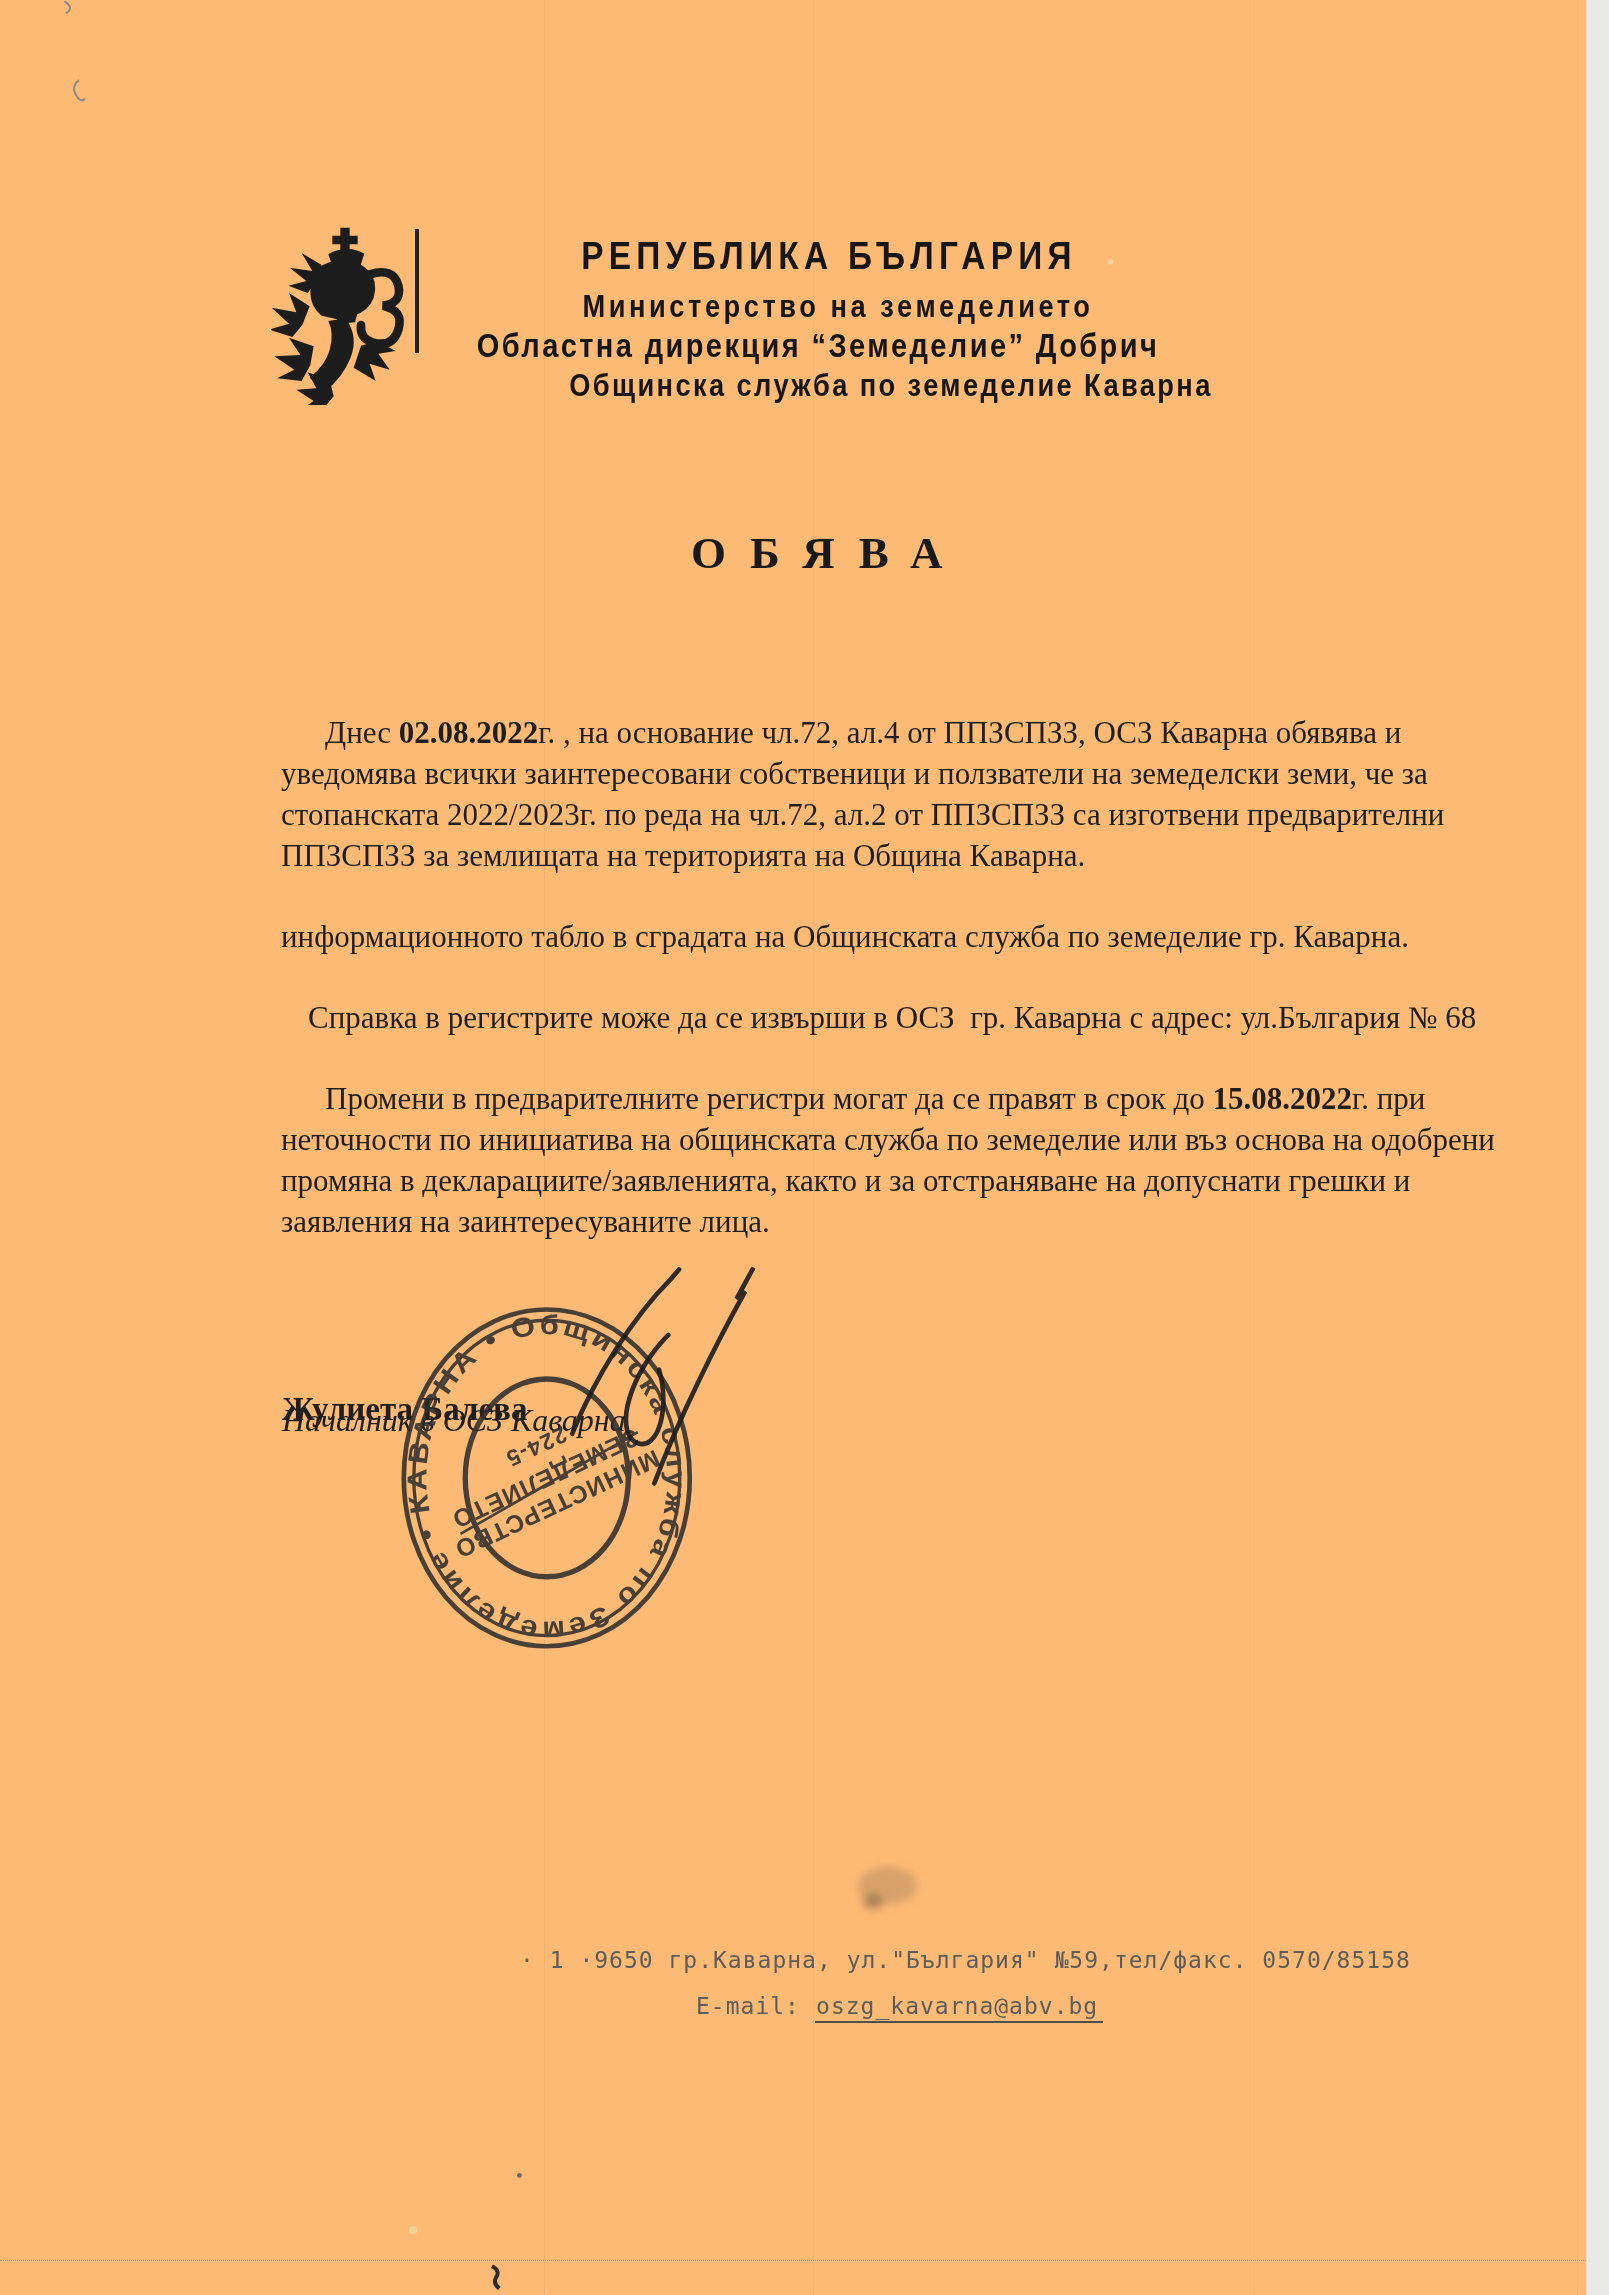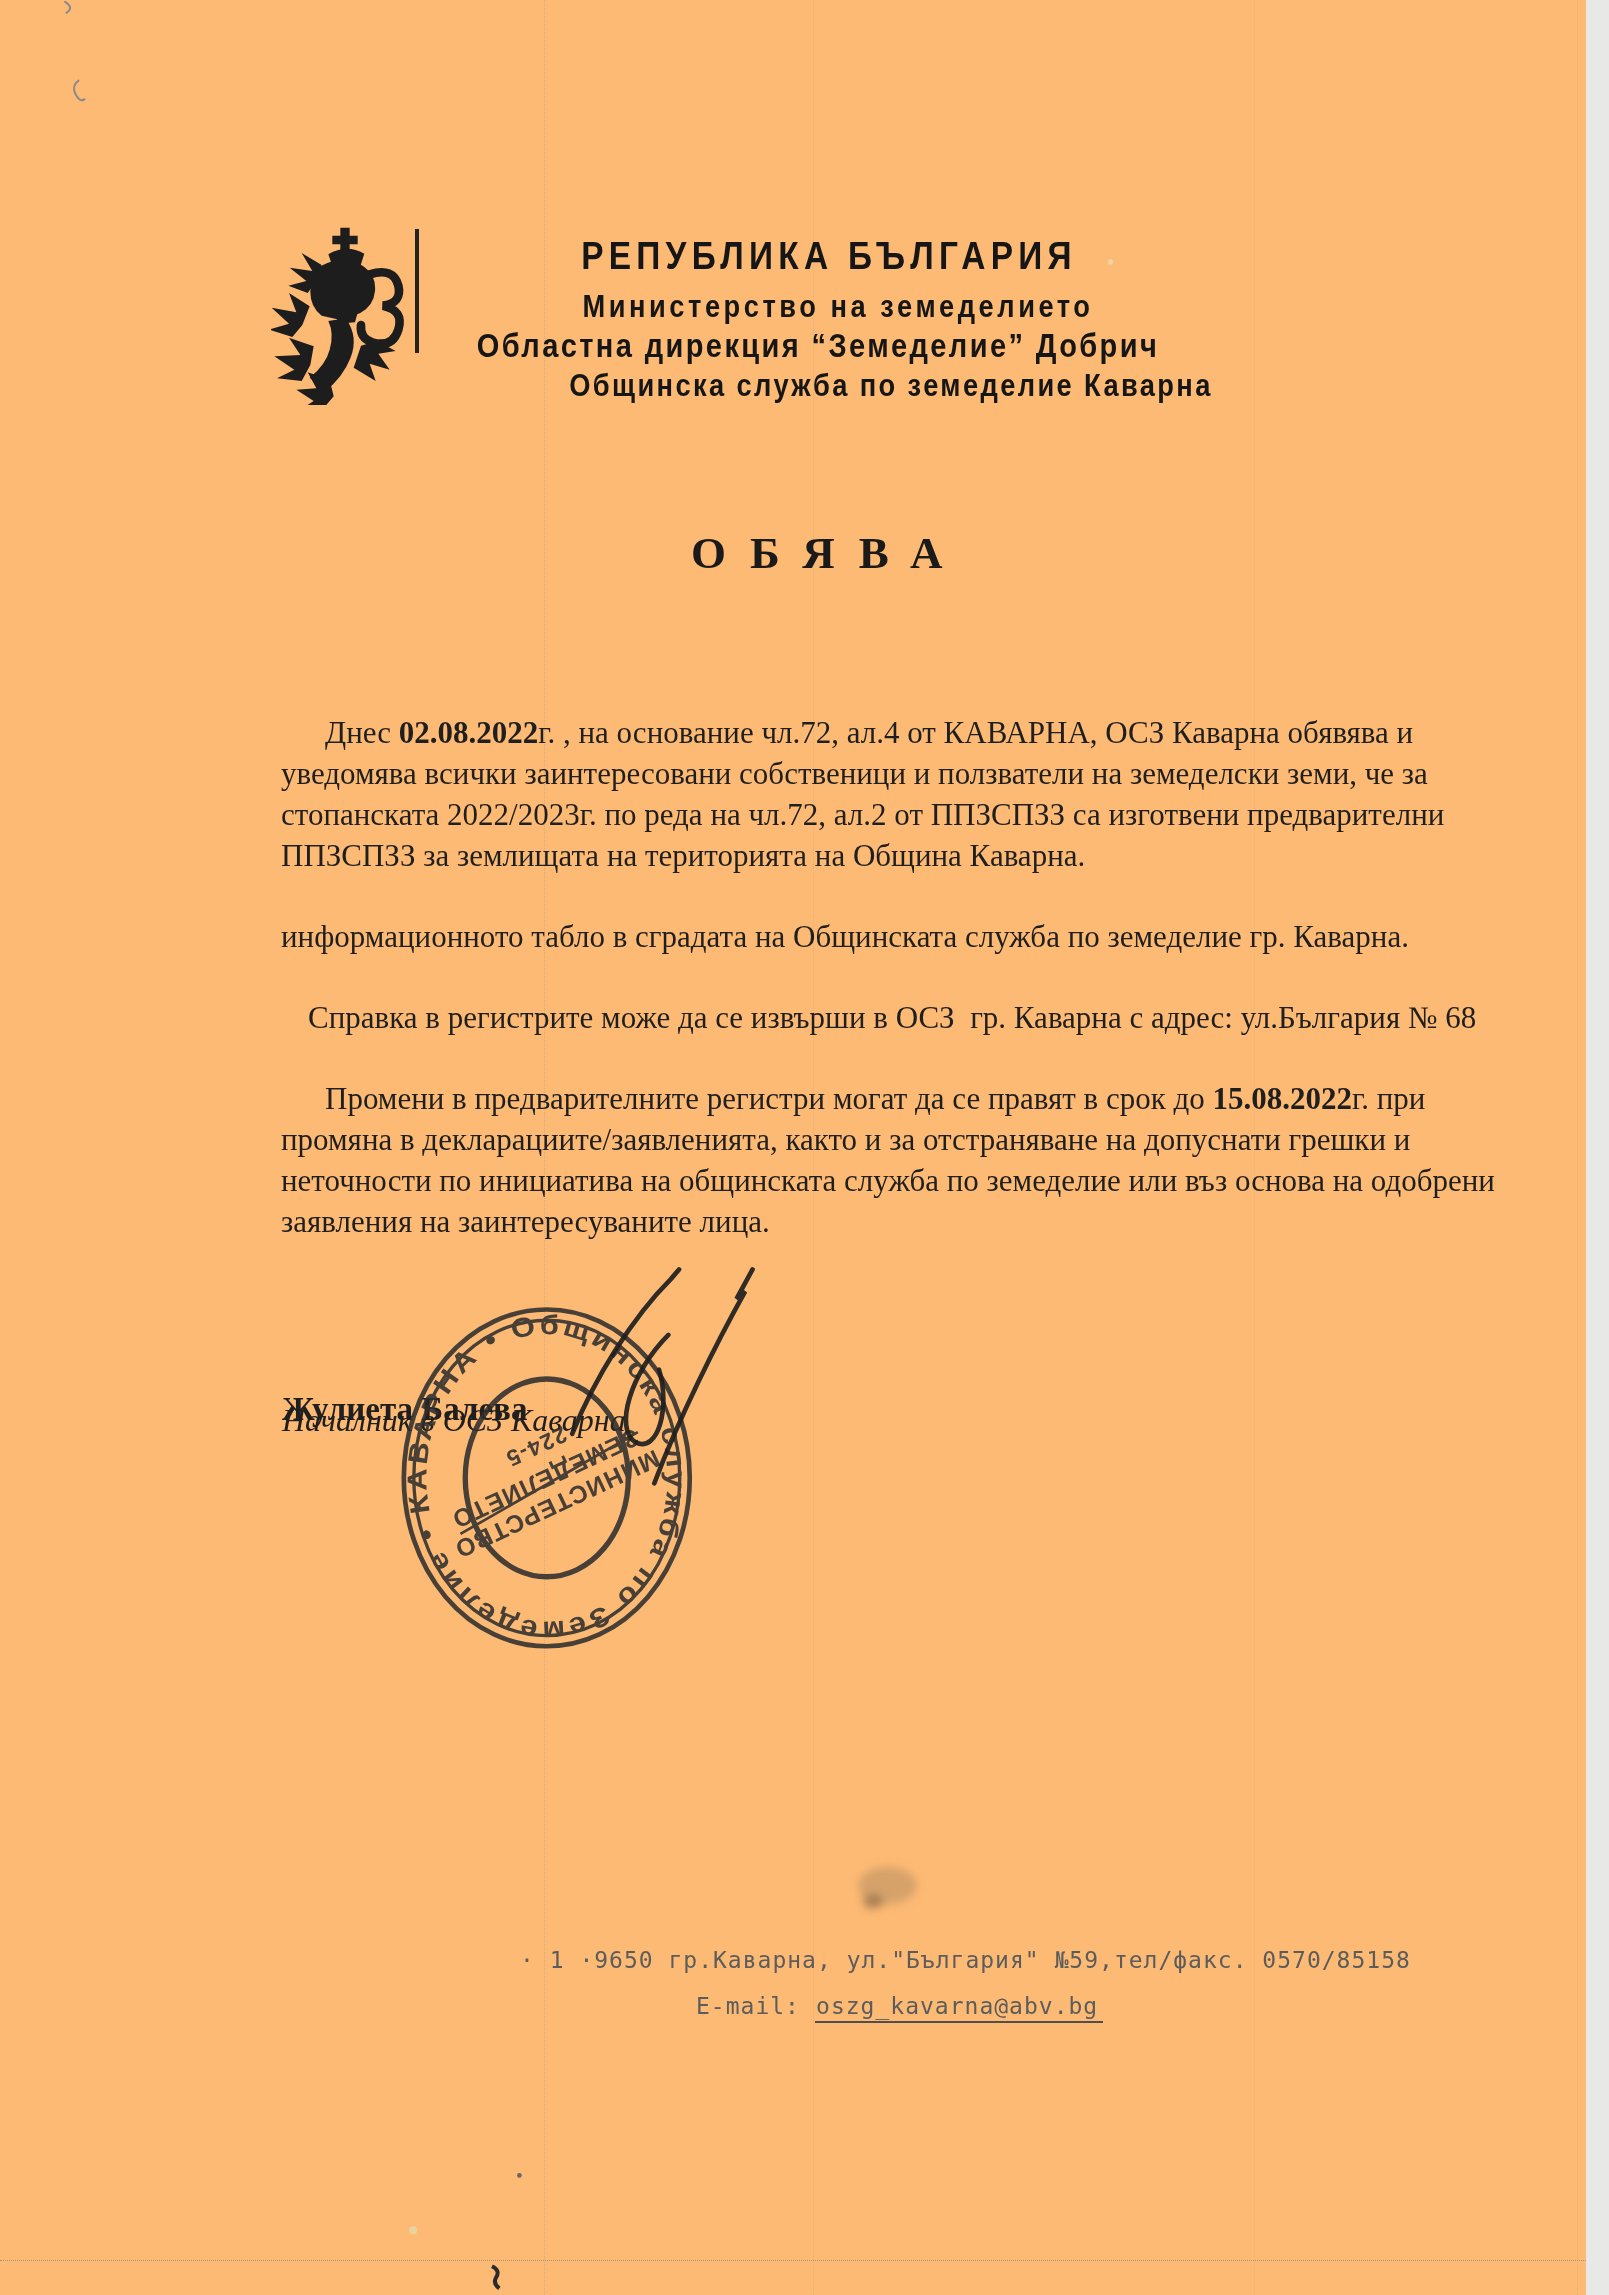--- a/index.html
+++ b/index.html
@@ -83,35 +83,35 @@
 
   <div class="lh lh1 z-text">РЕПУБЛИКА БЪЛГАРИЯ</div>
   <div class="lh lh2 z-text">Министерство на земеделието</div>
   <div class="lh lh3 z-text">Областна дирекция “Земеделие” Добрич</div>
   <div class="lh lh4 z-text">Общинска служба по земеделие Каварна</div>
 
   <div class="doc-title z-text">ОБЯВА</div>
 
   <main class="doc-body z-text" id="paragraphs">
       <div class="para">
-        <div class="line" style="padding-left: 44px;"><span>Днес </span><span style="font-weight: 700;">02.08.2022</span><span>г. , на основание чл.72, ал.4 от КАВАРНА, ОСЗ Каварна обявява и</span></div>
+        <div class="line" style="padding-left: 44px;"><span>Днес </span><span style="font-weight: 700;">02.08.2022</span><span>г. , на основание чл.72, ал.4 от ППЗСПЗЗ, ОСЗ Каварна обявява и</span></div>
         <div class="line"><span>уведомява всички заинтересовани собственици и ползватели на земеделски земи, че за</span></div>
         <div class="line"><span>стопанската 2022/2023г. по реда на чл.72, ал.2 от ППЗСПЗЗ са изготвени предварителни</span></div>
         <div class="line"><span>ППЗСПЗЗ за землищата на територията на Община Каварна.</span></div>
       </div>
       <div class="para">
         <div class="line"><span>информационното табло в сградата на Общинската служба по земеделие гр. Каварна.</span></div>
       </div>
       <div class="para">
         <div class="line" style="padding-left: 27px;"><span>Справка в регистрите може да се извърши в ОСЗ  гр. Каварна с адрес: ул.България № 68</span></div>
       </div>
       <div class="para">
         <div class="line" style="padding-left: 44px;"><span>Промени в предварителните регистри могат да се правят в срок до </span><span style="font-weight: 700;">15.08.2022</span><span>г. при</span></div>
+        <div class="line"><span>неточности по инициатива на общинската служба по земеделие или въз основа на одобрени</span></div>
         <div class="line"><span>промяна в декларациите/заявленията, както и за отстраняване на допуснати грешки и</span></div>
-        <div class="line"><span>неточности по инициатива на общинската служба по земеделие или въз основа на одобрени</span></div>
         <div class="line"><span>заявления на заинтересуваните лица.</span></div>
       </div>
     </main>
 
   <div class="sig-name z-text">Жулиета Балева</div>
   <div class="sig-role z-text">Началник в ОСЗ Каварна</div>
 
   <div class="footer-line f1 z-text">· 1 ·9650 гр.Каварна, ул."България" №59,тел/факс. 0570/85158</div>
   <div class="footer-line f2 z-text"><span>E-mail: </span><span class="email">oszg_kavarna@abv.bg</span></div>
 

